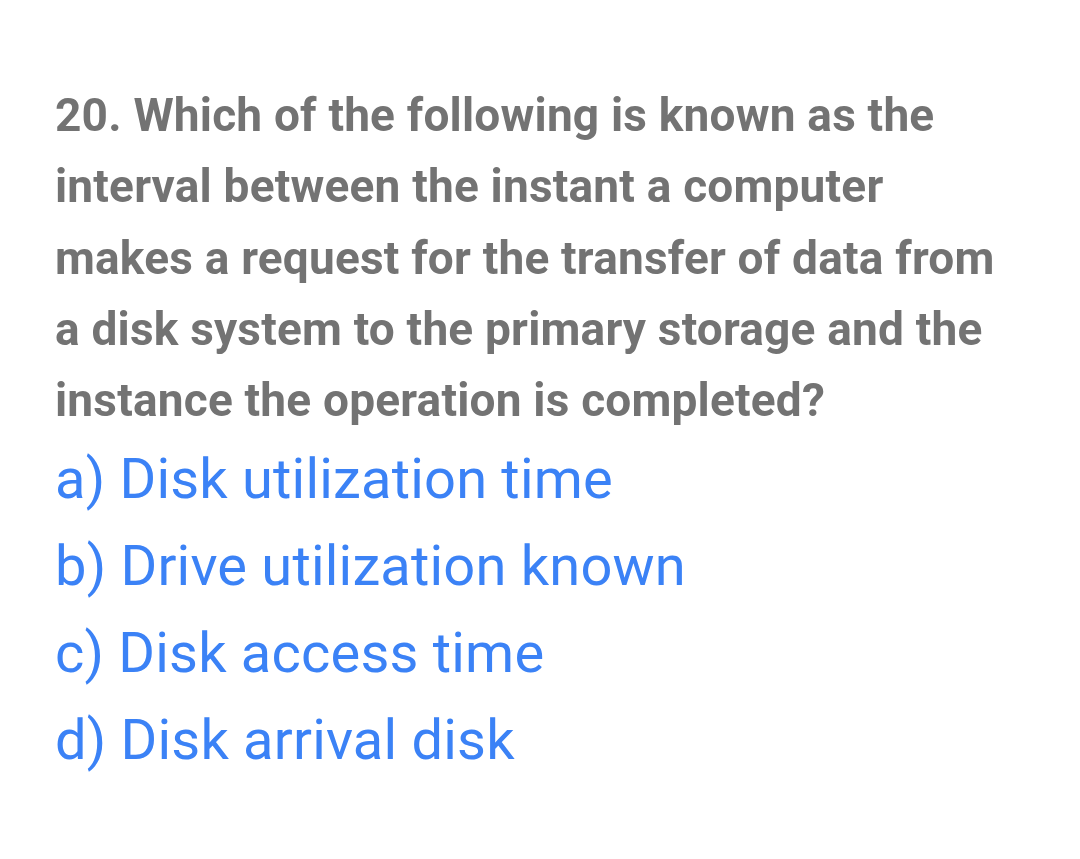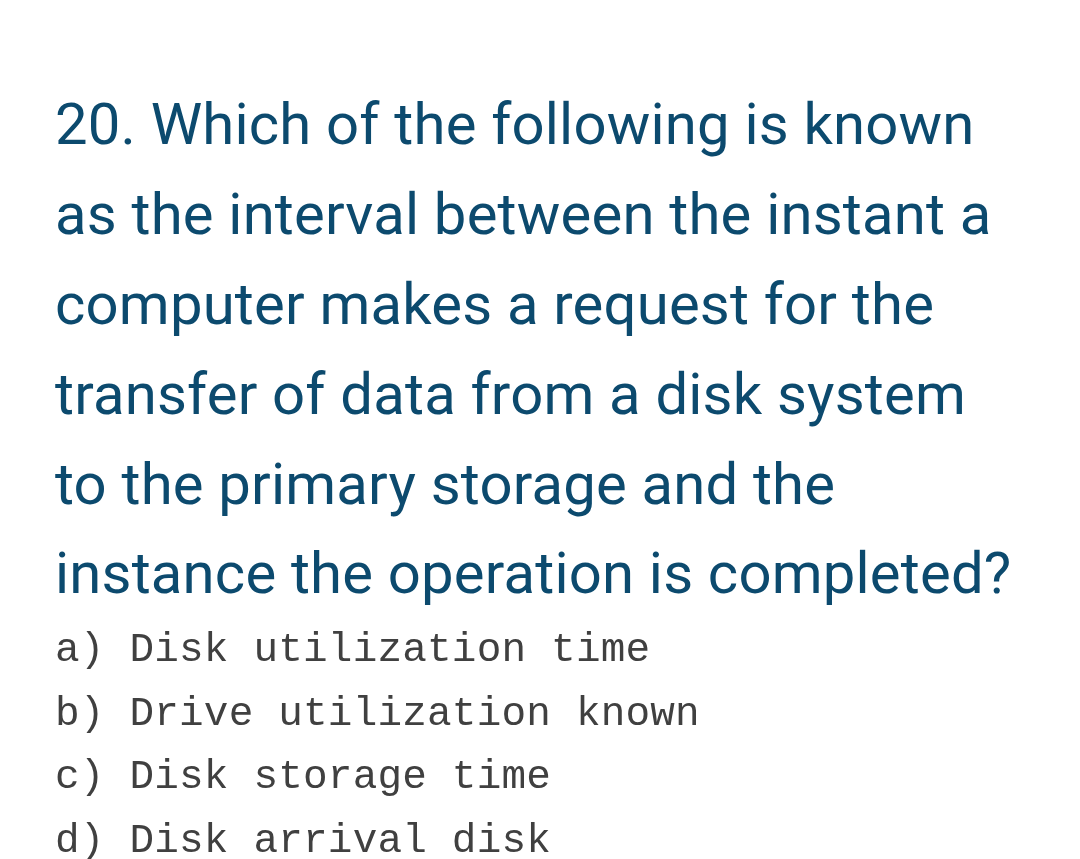--- a/index.html
+++ b/index.html
@@ -8,33 +8,32 @@
       box-sizing: border-box;
     }
     body {
       width: 1080px;
       height: 859px;
       background: #ffffff;
       font-family: -apple-system, BlinkMacSystemFont, "Segoe UI", Roboto, "Helvetica Neue", Arial, sans-serif;
       padding: 80px 55px 0 55px;
     }
     .question-text {
-      font-size: 58px;
+      font-size: 46px;
       line-height: 1.55;
-      color: #0c4a6e;
-      font-weight: 400;
+      color: #737373;
+      font-weight: 700;
       letter-spacing: 0.2px;
     }
     .option {
-      font-size: 41px;
+      font-size: 56px;
       line-height: 1.55;
-      color: #404040;
+      color: #3b82f6;
       font-weight: 400;
       letter-spacing: 0.2px;
-      font-family: Liberation Mono, monospace;
     }
   </style>
 </head>
 <body>
 
 <div class="question-text">
   <span>20.</span>
   <span>Which of the following is known as the interval between the instant a computer makes a request for the transfer of data from a disk system to the primary storage and the instance the operation is completed?</span>
 </div>
 
@@ -43,19 +42,19 @@
   <span>Disk utilization time</span>
 </div>
 
 <div class="option">
   <span>b)</span>
   <span>Drive utilization known</span>
 </div>
 
 <div class="option">
   <span>c)</span>
-  <span>Disk storage time</span>
+  <span>Disk access time</span>
 </div>
 
 <div class="option">
   <span>d)</span>
   <span>Disk arrival disk</span>
 </div>
 
 </body></html>

